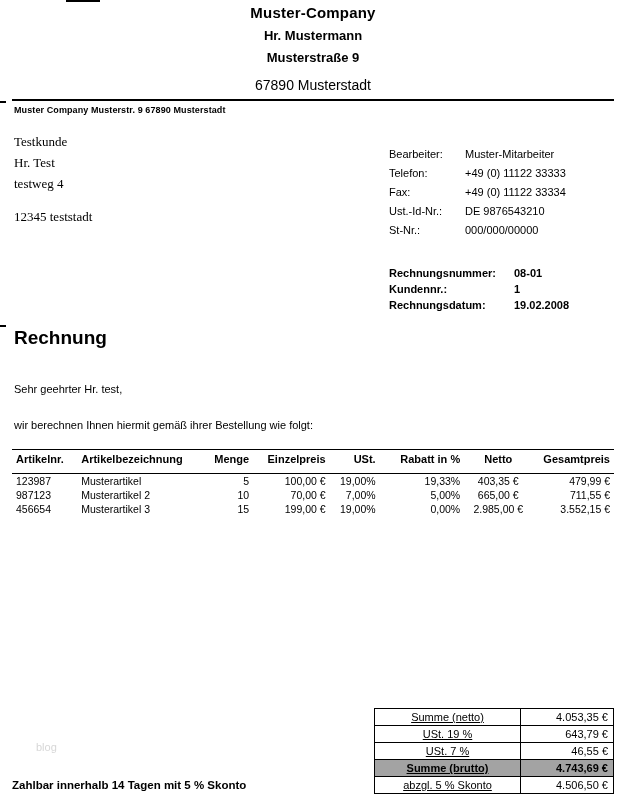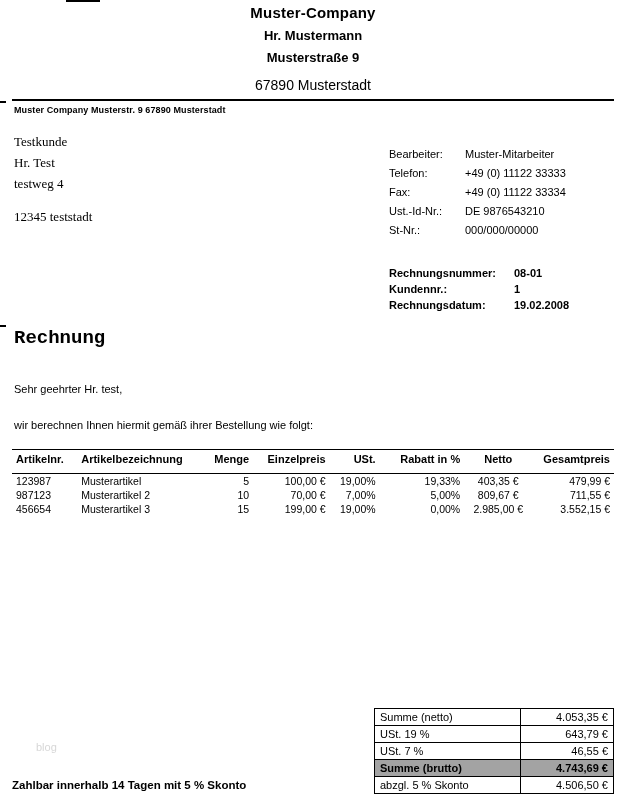--- a/index.html
+++ b/index.html
@@ -124,21 +124,20 @@
   }
   .meta-value {
     flex: 1;
   }
 
   
   .doc-title {
     font-size: 19px;
     font-weight: bold;
     margin: 6px 0 0 2px;
-    font-family: Liberation Mono, monospace;
   }
   .salutation {
     font-size: 11px;
     margin: 34px 0 0 2px;
   }
   .intro {
     font-size: 11px;
     margin: 24px 0 0 2px;
   }
 
@@ -177,21 +176,22 @@
     top: 708px;
     width: 240px;
     border-collapse: collapse;
     font-size: 11px;
   }
   .totals td {
     padding: 2px 5px;
     border: 1px solid #000;
   }
   .totals .t-label {
-    text-align: left;
+    text-align: center;
+    text-decoration: underline;
   }
   .totals .t-value {
     text-align: right;
     width: 82px;
   }
   .totals tr.brutto td {
     font-weight: bold;
     background: #a3a3a3;
   }
 
@@ -308,21 +308,21 @@
         <td class="col-netto">403,35 €</td>
         <td class="col-ges">479,99 €</td>
       </tr>
       <tr>
         <td class="col-artnr">987123</td>
         <td class="col-desc">Musterartikel 2</td>
         <td class="col-menge">10</td>
         <td class="col-ep">70,00 €</td>
         <td class="col-ust">7,00%</td>
         <td class="col-rab">5,00%</td>
-        <td class="col-netto">809,67 €</td>
+        <td class="col-netto">665,00 €</td>
         <td class="col-ges">711,55 €</td>
       </tr>
       <tr>
         <td class="col-artnr">456654</td>
         <td class="col-desc">Musterartikel 3</td>
         <td class="col-menge">15</td>
         <td class="col-ep">199,00 €</td>
         <td class="col-ust">19,00%</td>
         <td class="col-rab">0,00%</td>
         <td class="col-netto">2.985,00 €</td>

